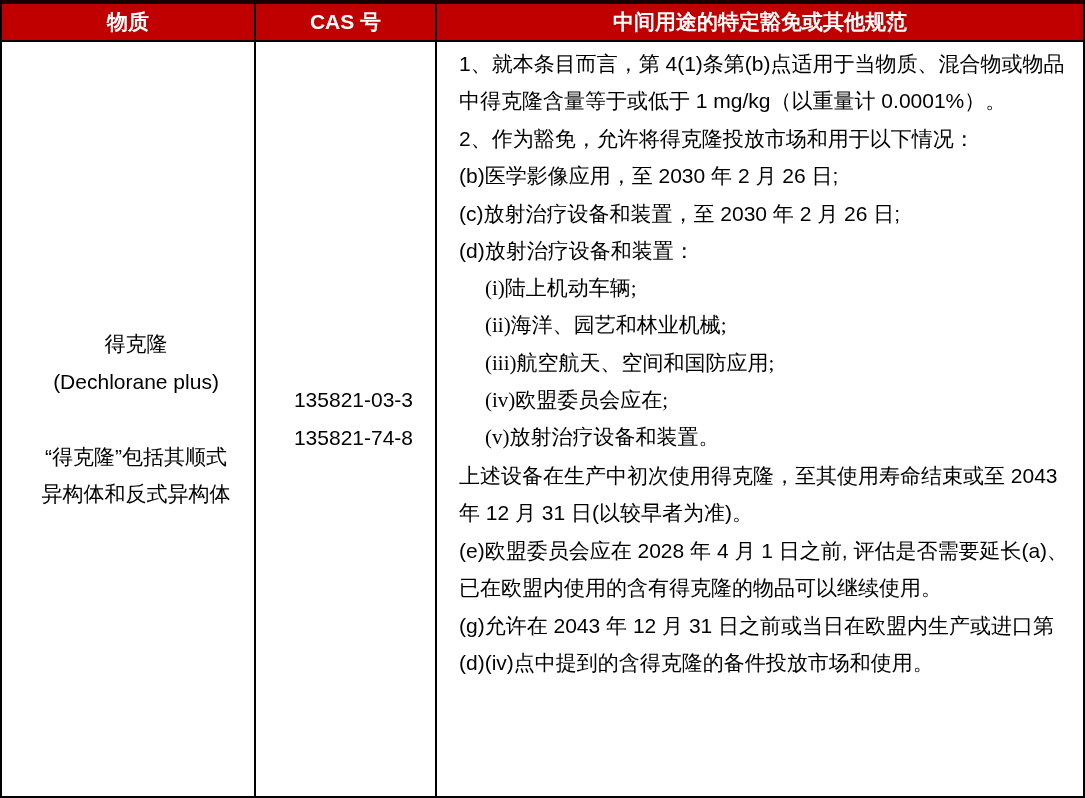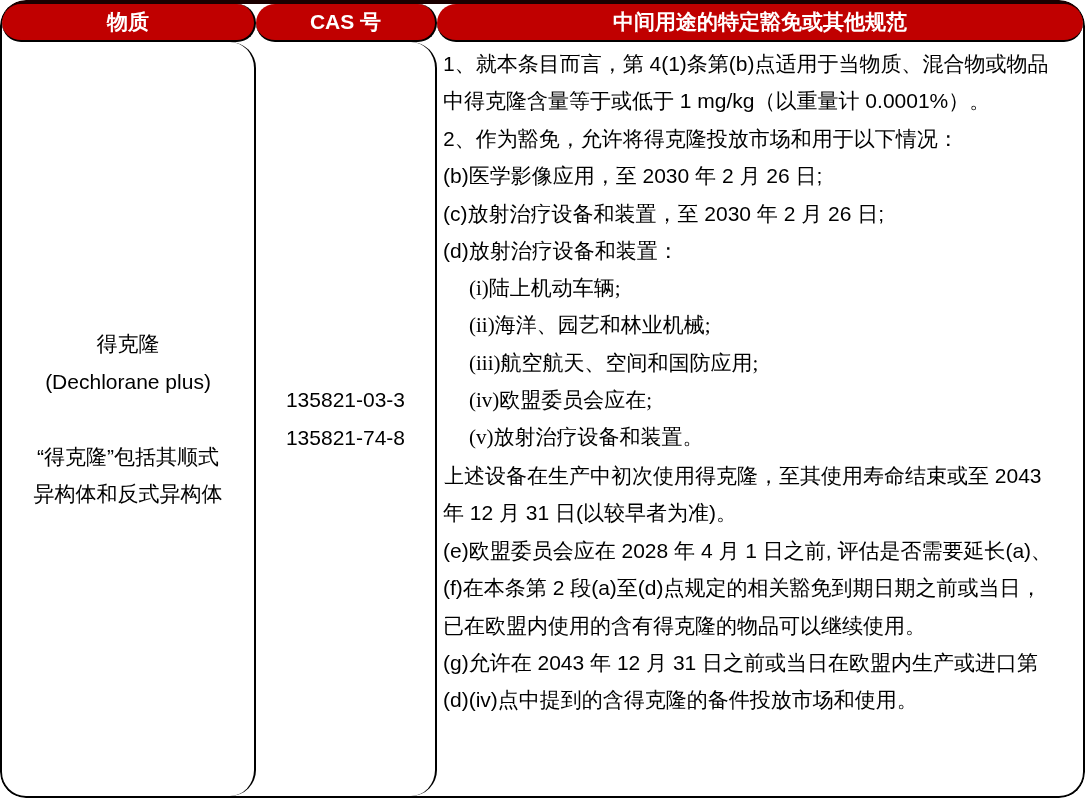--- a/index.html
+++ b/index.html
@@ -2,21 +2,21 @@
 <html style="--header-bg: #C00000; --header-text: #FFFFFF; --border: #000000; --top-border: #1A0000;"><head>
 <meta charset="utf-8">
 <style>
   :root {
     --header-bg: #C00000;
     --header-text: #FFFFFF;
     --border: #000000;
     --top-border: #1A0000;
     --body-text: #000000;
   }
-  * { box-sizing: border-box; margin: 0; padding: 0; border-radius: 26px; }
+  * { box-sizing: border-box; margin: 0; padding: 0; }
   html, body {
     width: 1085px; height: 798px;
     background: #FFFFFF;
     font-family: "Liberation Sans", sans-serif;
     overflow: hidden;
   }
   .reg-table {
     width: 1085px; height: 798px;
     border: 2px solid var(--border);
     border-top: 4px solid var(--top-border);
@@ -35,20 +35,21 @@
     align-items: center;
     justify-content: center;
     border-bottom: 2px solid var(--border);
     overflow: hidden;
     white-space: nowrap;
   }
   .sep-r { border-right: 2px solid var(--border); }
   .bcell {
     overflow: hidden;
     font-size: 21px;
+    margin-left: 16px;
   }
   .centered-block {
     height: 100%;
     display: flex;
     flex-direction: column;
     justify-content: center;
     align-items: center;
     text-align: center;
   }
   .centered-block .line {
@@ -113,18 +114,17 @@
       <div class="line">(c)放射治疗设备和装置，至 2030 年 2 月 26 日;</div>
       <div class="line">(d)放射治疗设备和装置：</div>
       <div class="line indent">(i)陆上机动车辆;</div>
       <div class="line indent">(ii)海洋、园艺和林业机械;</div>
       <div class="line indent">(iii)航空航天、空间和国防应用;</div>
       <div class="line indent">(iv)欧盟委员会应在;</div>
       <div class="line indent">(v)放射治疗设备和装置。</div>
       <div class="line">上述设备在生产中初次使用得克隆，至其使用寿命结束或至 2043</div>
       <div class="line">年 12 月 31 日(以较早者为准)。</div>
       <div class="line">(e)欧盟委员会应在 2028 年 4 月 1 日之前, 评估是否需要延长(a)、</div>
-      <div class="line">(f)在本条第 2 段(a)至(d)点规定的相关豁免到期日期之前或当日，</div>
       <div class="line">已在欧盟内使用的含有得克隆的物品可以继续使用。</div>
       <div class="line">(g)允许在 2043 年 12 月 31 日之前或当日在欧盟内生产或进口第</div>
       <div class="line">(d)(iv)点中提到的含得克隆的备件投放市场和使用。</div>
     </div>
 </div>
 
 </body></html>

